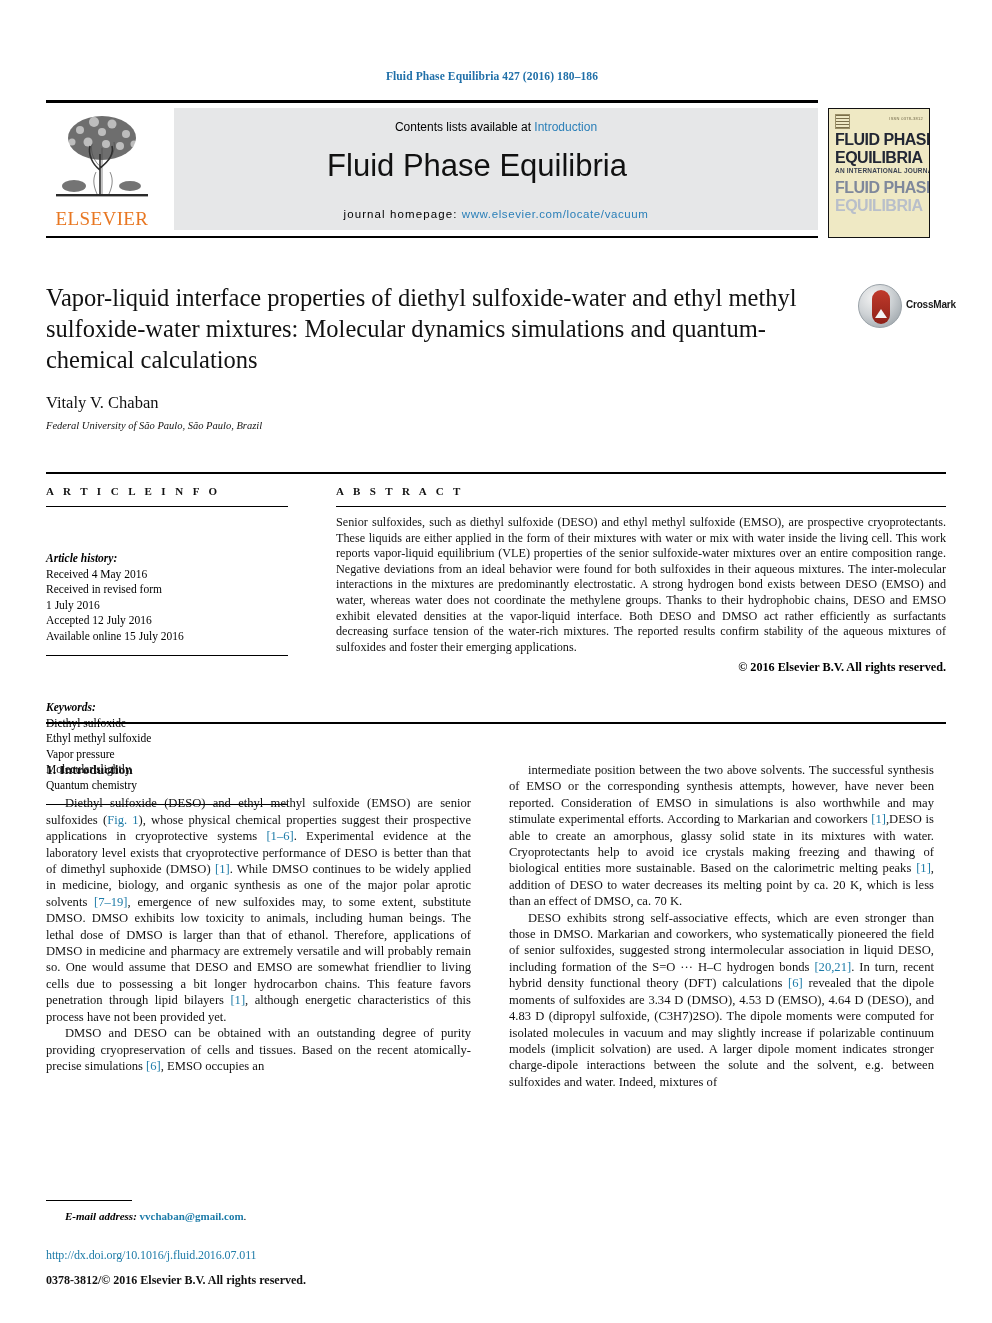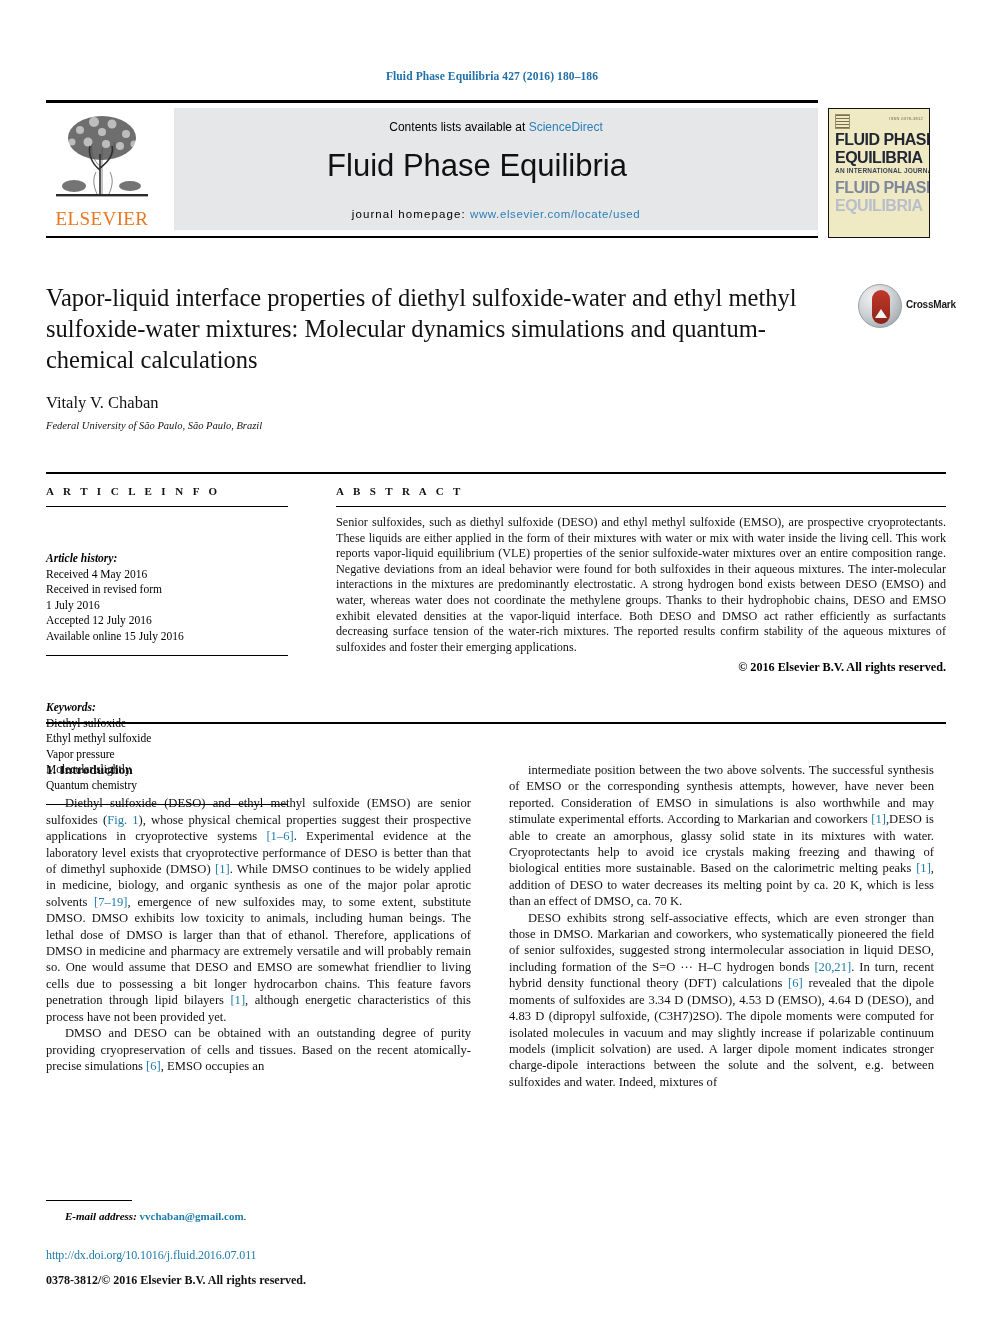--- a/index.html
+++ b/index.html
@@ -432,23 +432,23 @@
             <ellipse cx="24" cy="78" rx="12" ry="6"></ellipse>
             <ellipse cx="80" cy="78" rx="11" ry="5"></ellipse>
           </g>
           <rect x="6" y="86" width="92" height="2.4" fill="#2a2a2a"></rect>
         </svg>
       </div>
       <div class="elsevier-word">ELSEVIER</div>
     </div>
 
     <div class="contents-band">
-      <div class="contents-line"><span>Contents lists available at </span><span class="sd">ScienceDirect</span></div>
+      <div class="contents-line"><span>Contents lists available at </span><span class="sd">Introduction</span></div>
       <div class="journal-name">Fluid Phase Equilibria</div>
-      <div class="homepage-line"><span>journal homepage: </span><span class="url">www.elsevier.com/locate/used</span></div>
+      <div class="homepage-line"><span>journal homepage: </span><span class="url">www.elsevier.com/locate/vacuum</span></div>
     </div>
 
     <div class="cover-thumb">
       <div class="cover-top-marks">
         <div class="cover-elsevier-mark"></div>
         <div class="cover-issn">ISSN 0378-3812</div>
       </div>
       <div class="cover-line cl1">FLUID PHASE</div>
       <div class="cover-line cl2">EQUILIBRIA</div>
       <div class="cover-line cl3">AN INTERNATIONAL JOURNAL</div>

